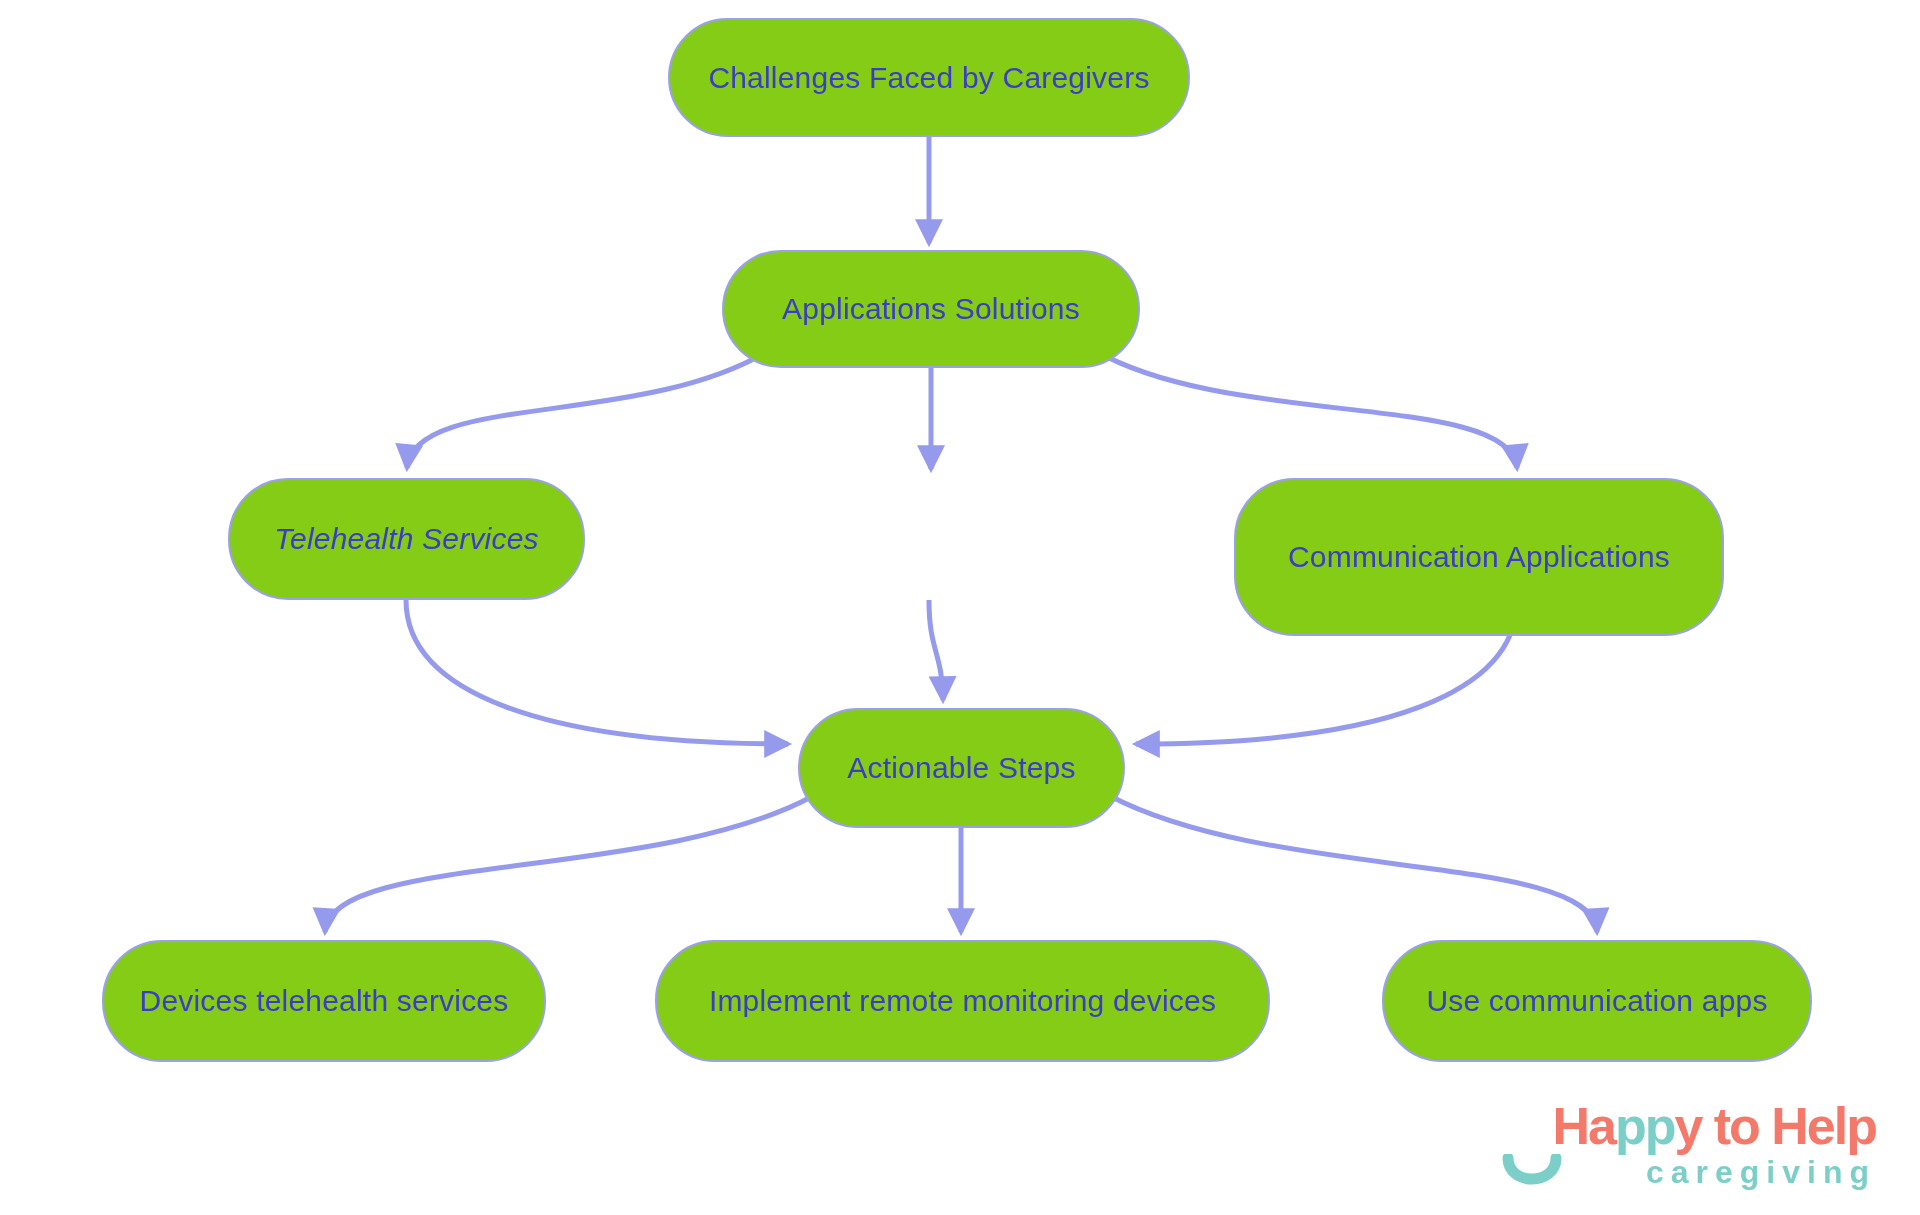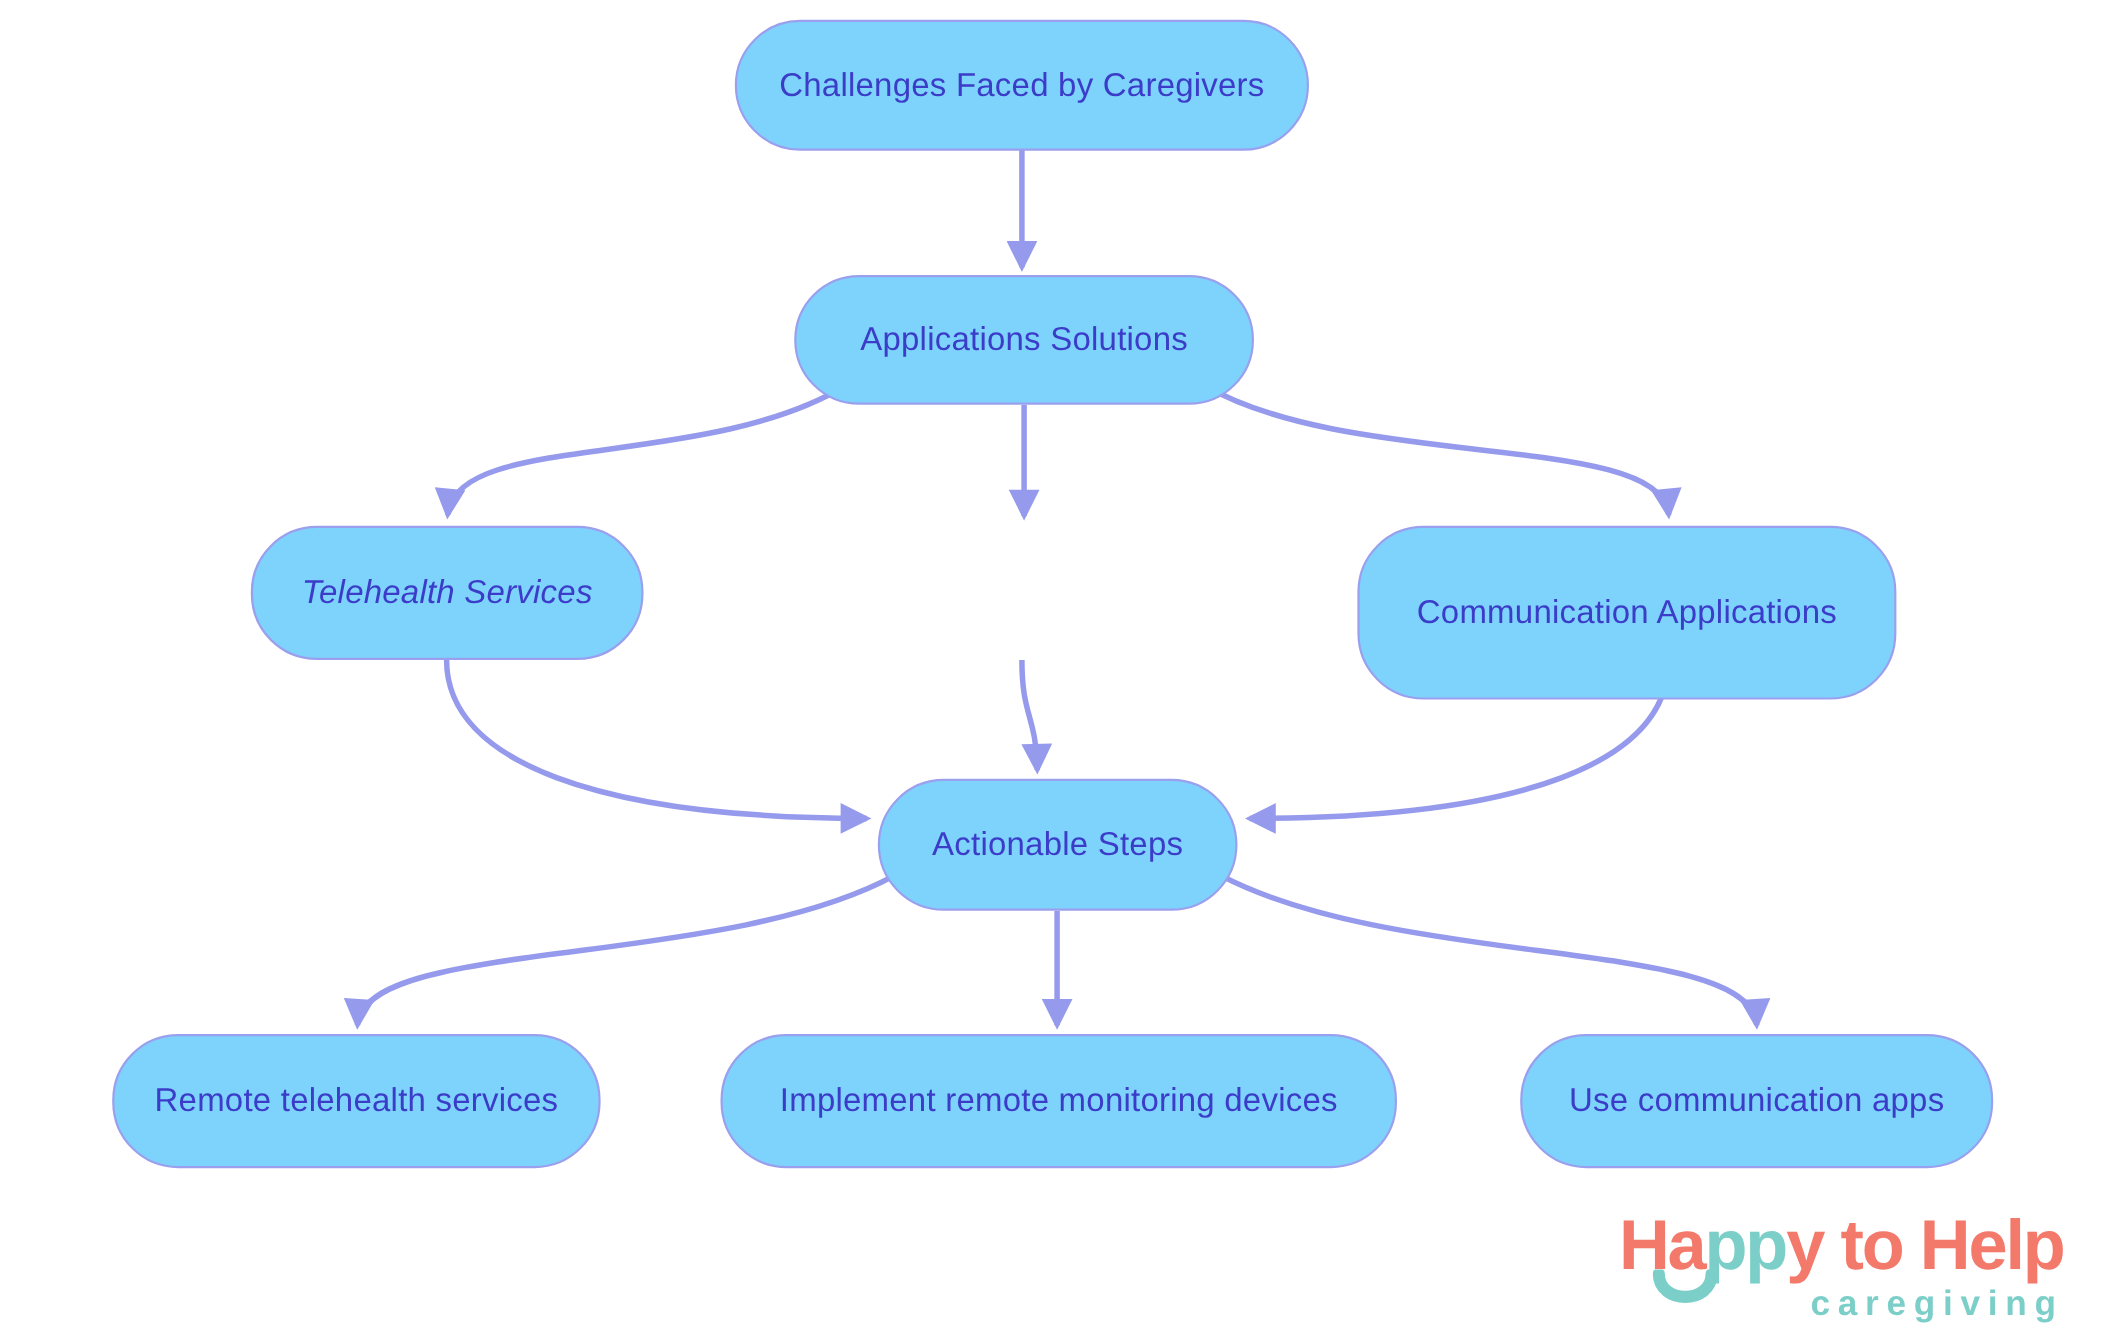--- a/index.html
+++ b/index.html
@@ -13,21 +13,21 @@
   }
   .edges {
     position: absolute;
     left: 0; top: 0;
     width: 1920px; height: 1215px;
     pointer-events: none;
   }
   .node {
     position: absolute;
     box-sizing: border-box;
-    background: #7dd3fc;
+    background: #84cc16;
     border: 2px solid #9ba0ee;
     border-radius: 60px;
     color: #3b3cc8;
     font-size: 30px;
     letter-spacing: 0.2px;
     display: flex;
     align-items: center;
     justify-content: center;
     white-space: nowrap;
     z-index: 2;
@@ -44,21 +44,21 @@
 
   .logo {
     position: absolute;
     left: 1416px;
     top: 1100px;
     width: 460px;
     text-align: right;
     z-index: 3;
   }
   .logo-title {
-    font-size: 64px;
+    font-size: 52px;
     font-weight: 800;
     letter-spacing: -2px;
     line-height: 1.0;
     color: #f3796b;
     white-space: nowrap;
   }
   .logo-title .teal { color: #7ccfc8; }
   .logo-smile {
     position: absolute;
     left: 86px;
@@ -109,21 +109,21 @@
   <div class="node n-telehealth">
     <span>Telehealth Services</span>
   </div>
   <div class="node n-communication">
     <span>Communication Applications</span>
   </div>
   <div class="node n-actionable">
     <span>Actionable Steps</span>
   </div>
   <div class="node n-utilize">
-    <span>Remote telehealth services</span>
+    <span>Devices telehealth services</span>
   </div>
   <div class="node n-implement">
     <span>Implement remote monitoring devices</span>
   </div>
   <div class="node n-useapps">
     <span>Use communication apps</span>
   </div>
 
   <div class="logo">
     <div class="logo-title"><span>Ha</span><span class="teal">pp</span><span>y to Help</span></div>

